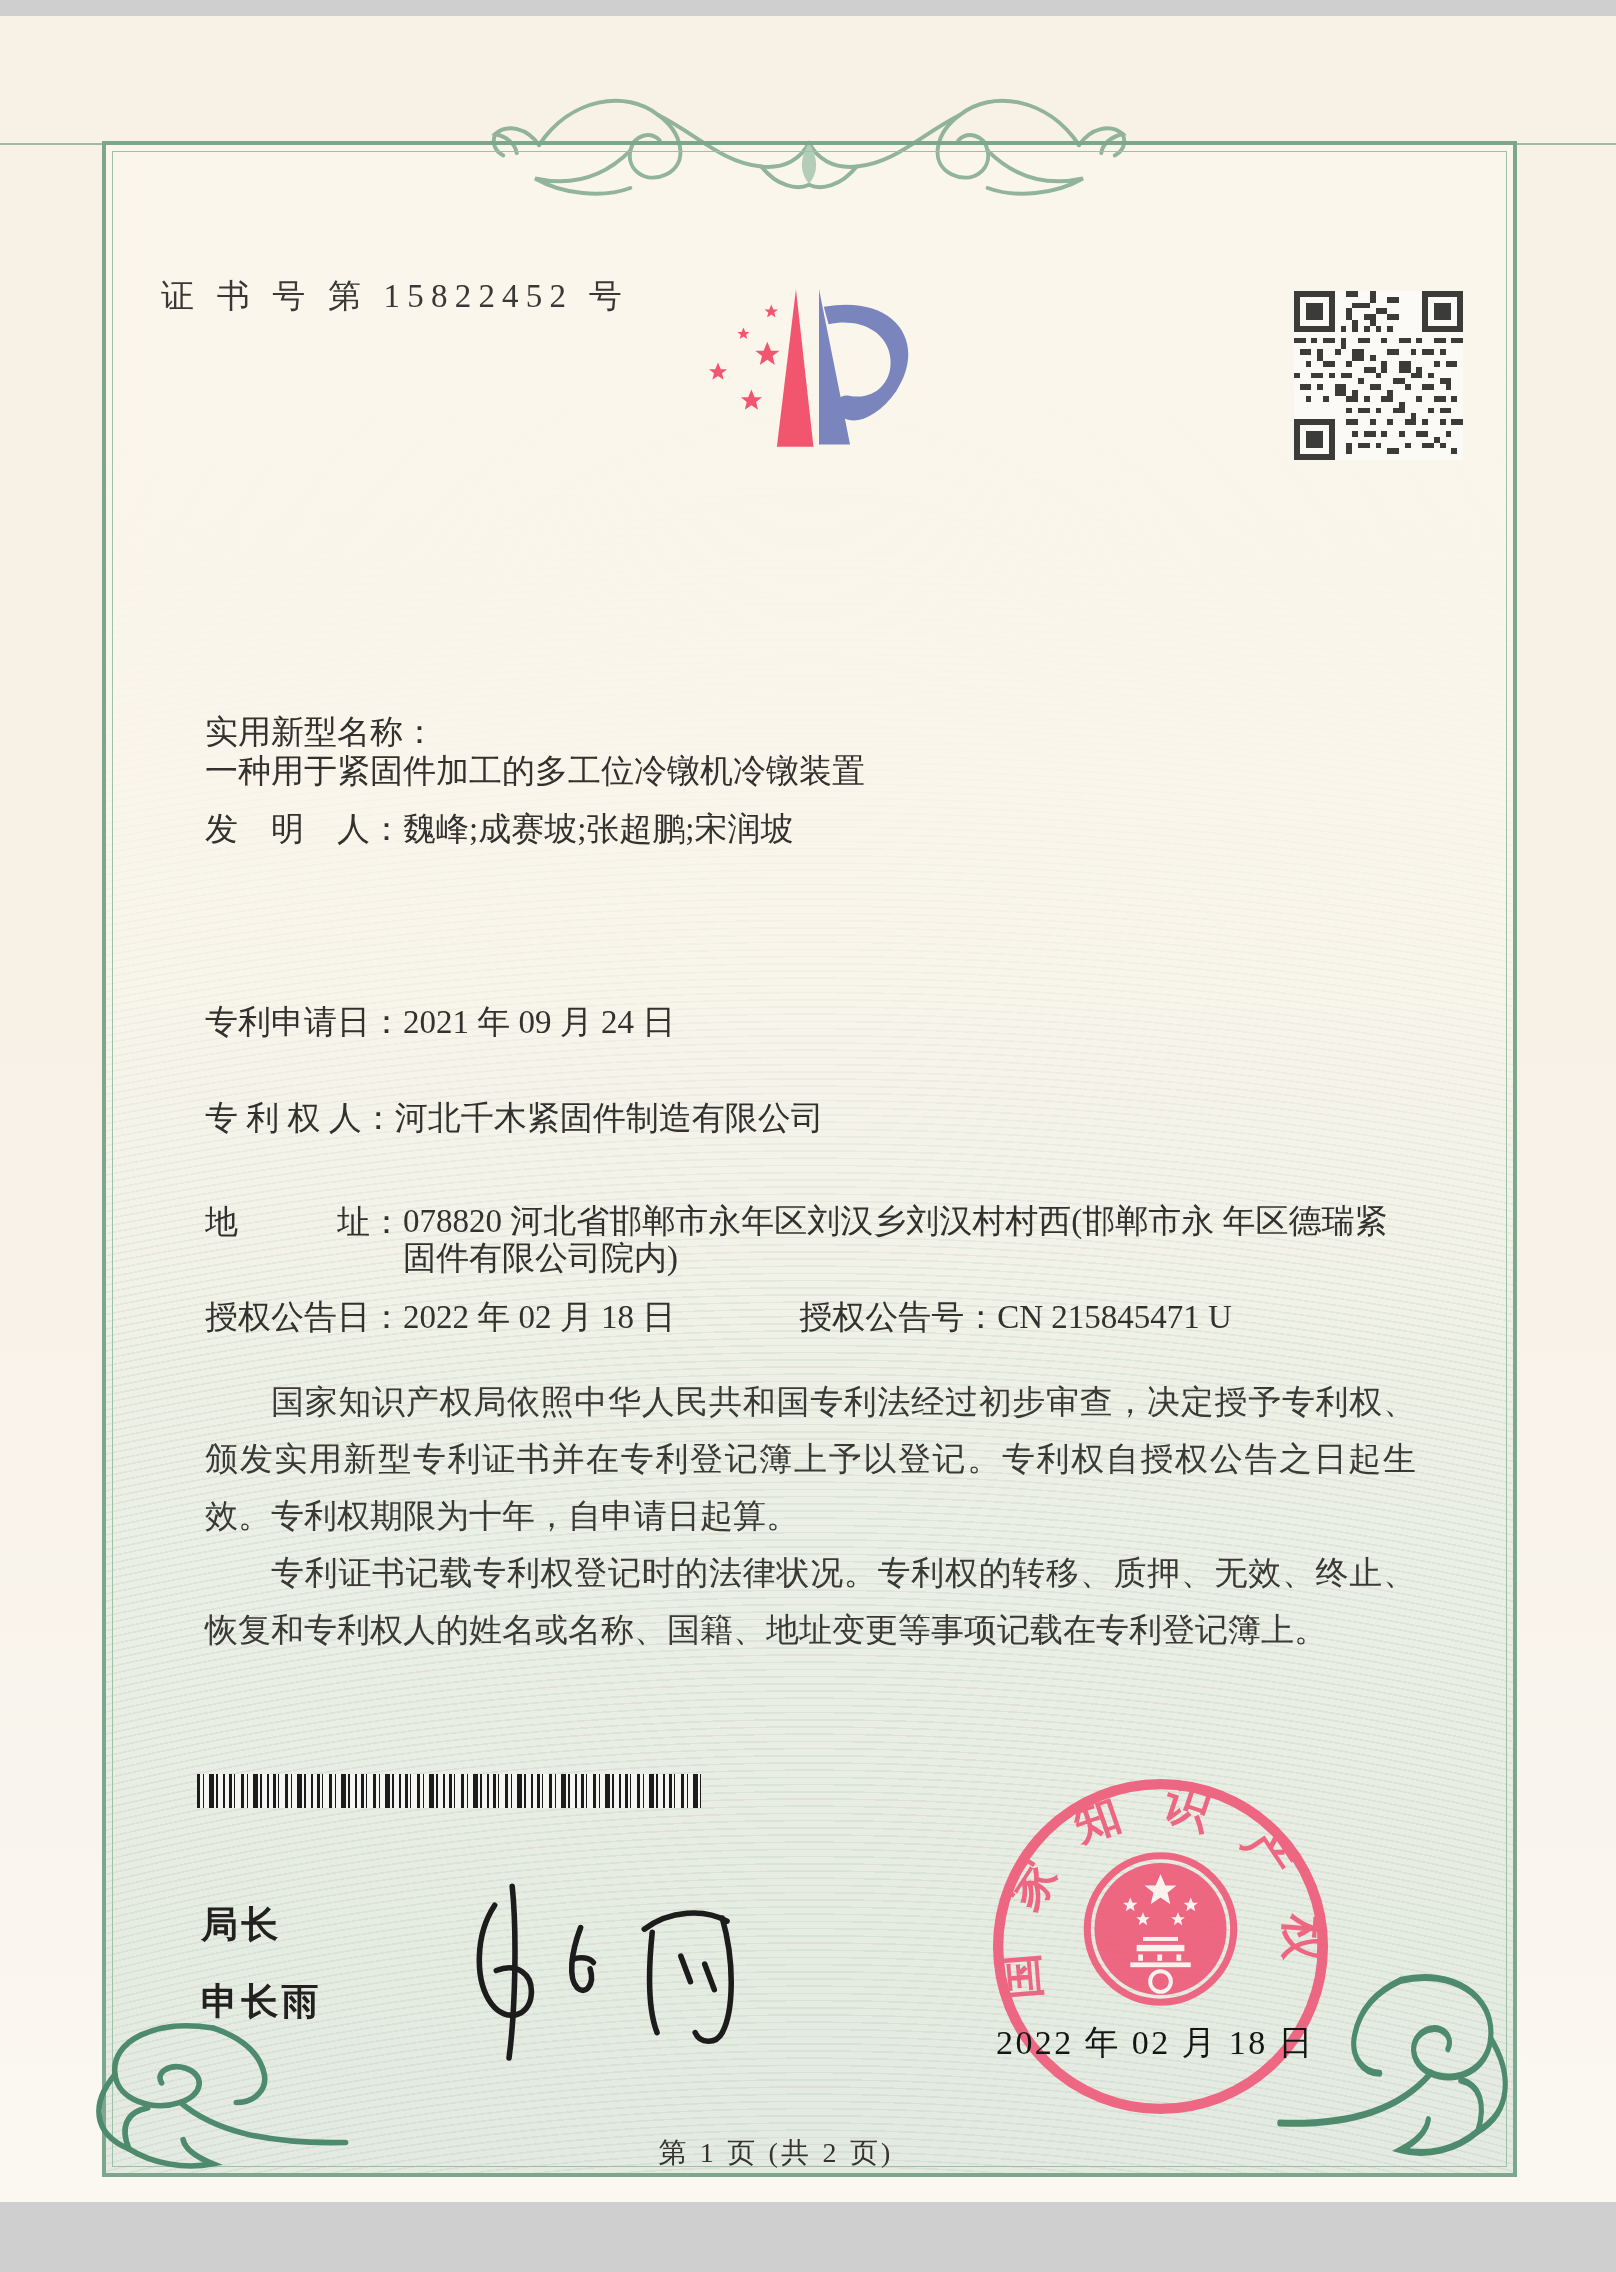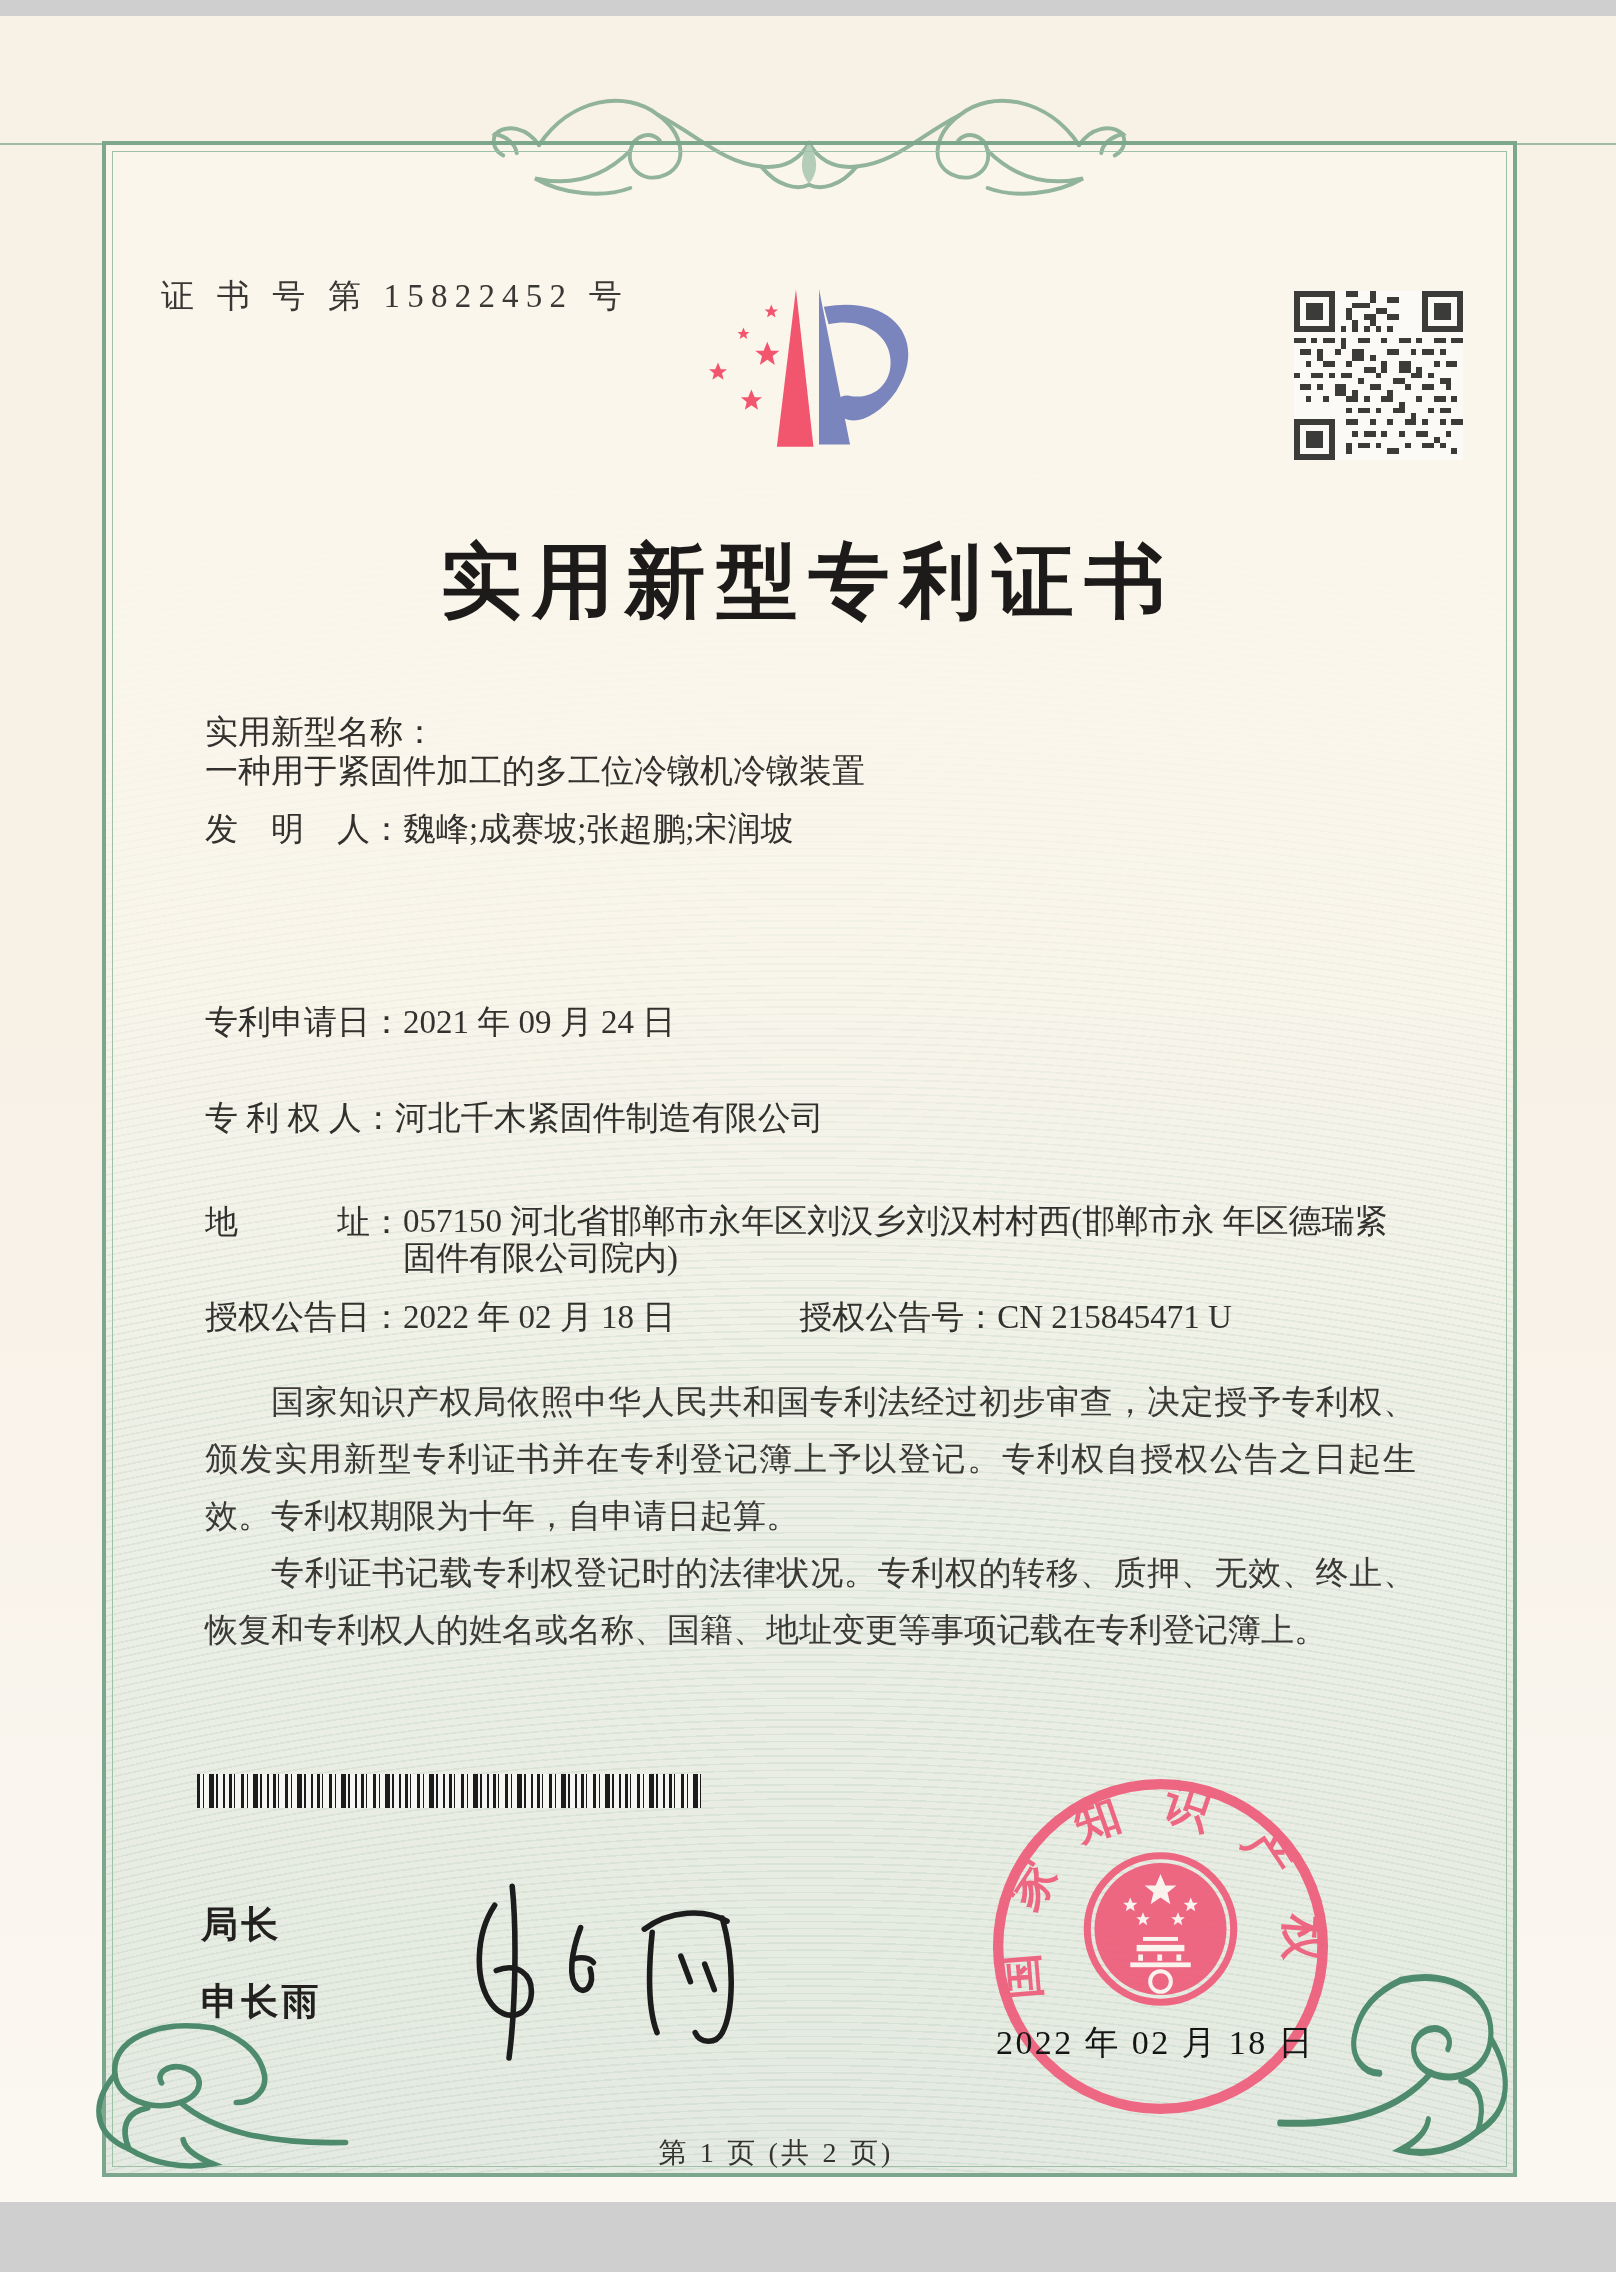--- a/index.html
+++ b/index.html
@@ -245,41 +245,40 @@
       <rect x="11" y="26" width="2" height="1"></rect>
         <rect x="14" y="26" width="1" height="1"></rect>
         <rect x="19" y="26" width="1" height="1"></rect>
       <rect x="22" y="26" width="2" height="1"></rect>
         <rect x="25" y="26" width="1" height="1"></rect>
         <rect x="16" y="27" width="2" height="1"></rect>
       <rect x="27" y="27" width="1" height="1"></rect>
     </g>
   </svg>
 
-  <div class="title z-content">实用新型专利证书</div>
 
   <div class="frow z-content" style="top:697px;flex-direction:column;">
     <span class="lab">实用新型名称：</span>
     <span class="val">一种用于紧固件加工的多工位冷镦机冷镦装置</span>
   </div>
   <div class="frow z-content" style="top:794px;">
     <span class="lab">发　明　人：</span>
     <span class="val">魏峰;成赛坡;张超鹏;宋润坡</span>
   </div>
   <div class="frow z-content" style="top:987px;">
     <span class="lab">专利申请日：</span>
     <span class="val">2021 年 09 月 24 日</span>
   </div>
   <div class="frow z-content" style="top:1083px;">
     <span class="lab">专 利 权 人：</span>
     <span class="val">河北千木紧固件制造有限公司</span>
   </div>
   <div class="frow z-content" style="top:1187px;">
     <span class="lab">地　　　址：</span>
-    <span class="val addr-val">057150 河北省邯郸市永年区刘汉乡刘汉村村西(邯郸市永 年区德瑞紧固件有限公司院内)</span>
+    <span class="val addr-val">078820 河北省邯郸市永年区刘汉乡刘汉村村西(邯郸市永 年区德瑞紧固件有限公司院内)</span>
   </div>
   <div class="frow z-content" style="top:1282px;">
     <span class="lab">授权公告日：</span>
     <span class="val">2022 年 02 月 18 日</span>
     <span class="lab grant2">授权公告号：</span>
     <span class="val">CN 215845471 U</span>
   </div>
 
   <div class="body-block z-content">
     <p>国家知识产权局依照中华人民共和国专利法经过初步审查，决定授予专利权、颁发实用新型专利证书并在专利登记簿上予以登记。专利权自授权公告之日起生效。专利权期限为十年，自申请日起算。</p>

